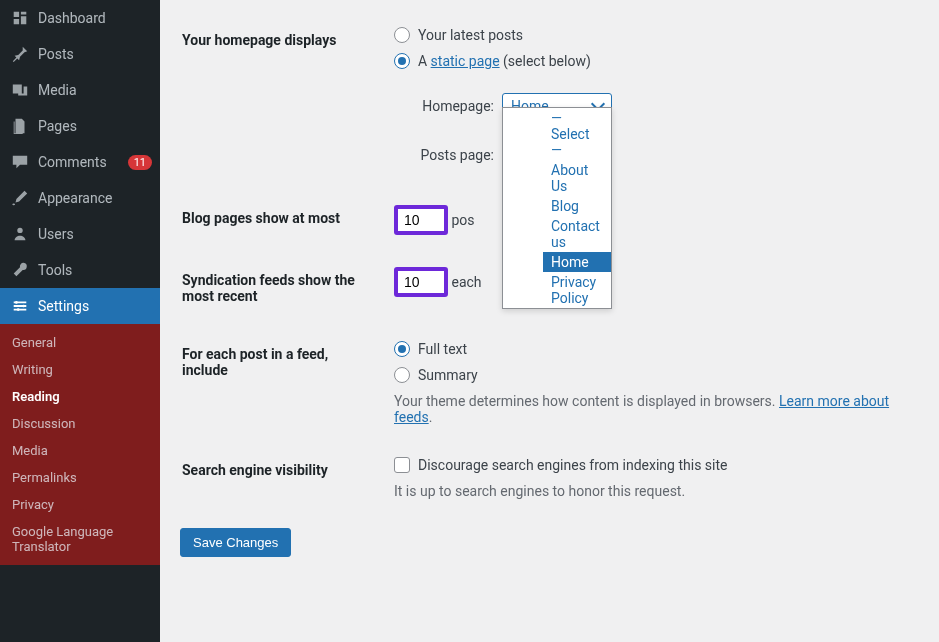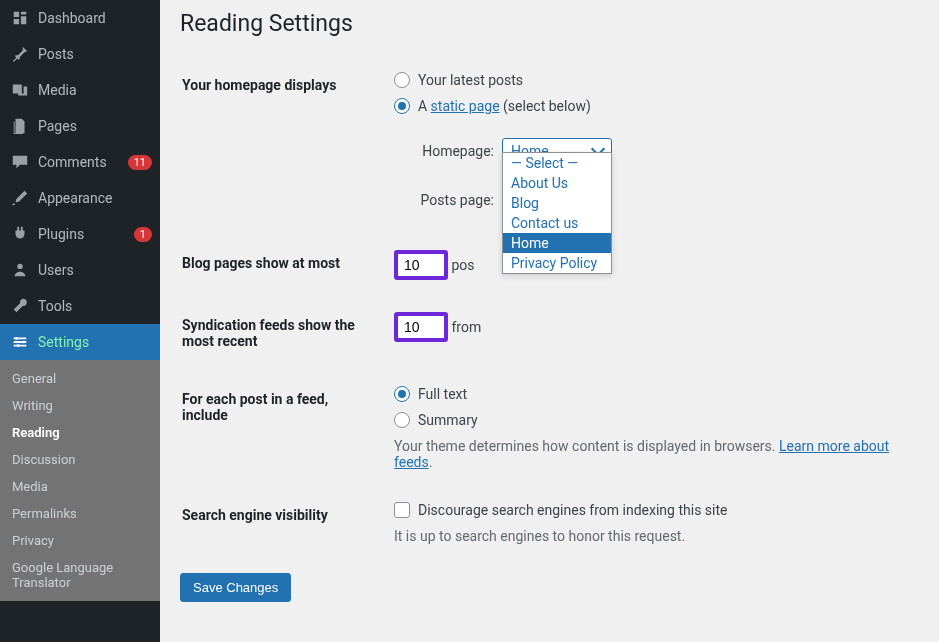--- a/index.html
+++ b/index.html
@@ -23,21 +23,21 @@
 .menu-item {
   display: flex;
   align-items: center;
   padding: 8px 8px 8px 10px;
   color: rgba(240,246,252,0.7);
   cursor: pointer;
   font-size: 14px;
 }
 .menu-item.current {
   background: #2271b1;
-  color: #86efac;
+  color: #ffffff;
   position: relative;
 }
 .menu-item.current::after {
   content: "";
   position: absolute;
   right: -8px;
   top: 50%;
   transform: translateY(-50%);
   border: 8px solid transparent;
   border-left-color: #2271b1;
@@ -58,21 +58,21 @@
   background: #d63638;
   color: #fff;
   border-radius: 10px;
   padding: 1px 6px;
   font-size: 11px;
   margin-left: 4px;
   min-width: 18px;
   text-align: center;
 }
 .submenu {
-  background: #737373;
+  background: #7f1d1d;
   padding: 5px 0;
 }
 .submenu-item {
   padding: 6px 12px;
   color: rgba(240,246,252,0.7);
   cursor: pointer;
   font-size: 13px;
 }
 .submenu-item.active {
   color: #fff;
@@ -182,20 +182,21 @@
   background: #fff;
   width: 110px;
   z-index: 10;
   box-shadow: 0 2px 6px rgba(0,0,0,0.15);
 }
 .dropdown-item {
   padding: 2px 8px;
   color: #2271b1;
   font-size: 14px;
   cursor: pointer;
+  margin-left: 40px;
 }
 .dropdown-item.highlight {
   background: #2271b1;
   color: #fff;
 }
 .numbox {
   width: 54px;
   border: 4px solid #6d28d9;
   border-radius: 3px;
   padding: 3px 6px;
@@ -262,29 +263,20 @@
     <span class="label">Comments</span>
     <span class="badge">11</span>
   </div>
   <div class="menu-item">
     <span class="menu-icon">
         <svg viewBox="0 0 20 20" width="18" height="18">
           <path d="M15 2l3 3-9 9-4 1 1-4zM3 16c2 0 2 2 0 2s-2-2 0-2z"></path>
         </svg>
       </span>
     <span class="label">Appearance</span>
-  </div>
-  <div class="menu-item">
-    <span class="menu-icon">
-        <svg viewBox="0 0 20 20" width="18" height="18">
-          <path d="M7 2v4H5v4a5 5 0 0010 0V6h-2V2h-2v4H9V2z"></path>
-        </svg>
-      </span>
-    <span class="label">Plugins</span>
-    <span class="badge">1</span>
   </div>
   <div class="menu-item">
     <span class="menu-icon">
         <svg viewBox="0 0 20 20" width="18" height="18">
           <circle cx="10" cy="6" r="3"></circle>
           <path d="M4 17c0-3 3-5 6-5s6 2 6 5z"></path>
         </svg>
       </span>
     <span class="label">Users</span>
   </div>
@@ -313,21 +305,20 @@
     <div class="submenu-item active">Reading</div>
     <div class="submenu-item">Discussion</div>
     <div class="submenu-item">Media</div>
     <div class="submenu-item">Permalinks</div>
     <div class="submenu-item">Privacy</div>
     <div class="submenu-item">Google Language Translator</div>
   </div>
 </div>
 
 <div class="content">
-  <h1>Reading Settings</h1>
   <table class="form-table">
     <tbody>
         <tr>
       <th>Your homepage displays</th>
       <td style="position:relative;">
         <div class="radio-row">
           <input type="radio" style="">
           <span>Your latest posts</span>
         </div>
         <div class="radio-row">
@@ -357,21 +348,21 @@
       <th>Blog pages show at most</th>
       <td>
         <input class="numbox" value="10" style="">
         <span>pos</span>
       </td>
     </tr>
     <tr>
       <th>Syndication feeds show the most recent</th>
       <td>
         <input class="numbox" value="10" style="">
-        <span>from</span>
+        <span>each</span>
       </td>
     </tr>
     <tr>
       <th>For each post in a feed, include</th>
       <td>
         <div class="radio-row">
           <input type="radio" checked="" style="">
           <span>Full text</span>
         </div>
         <div class="radio-row">

